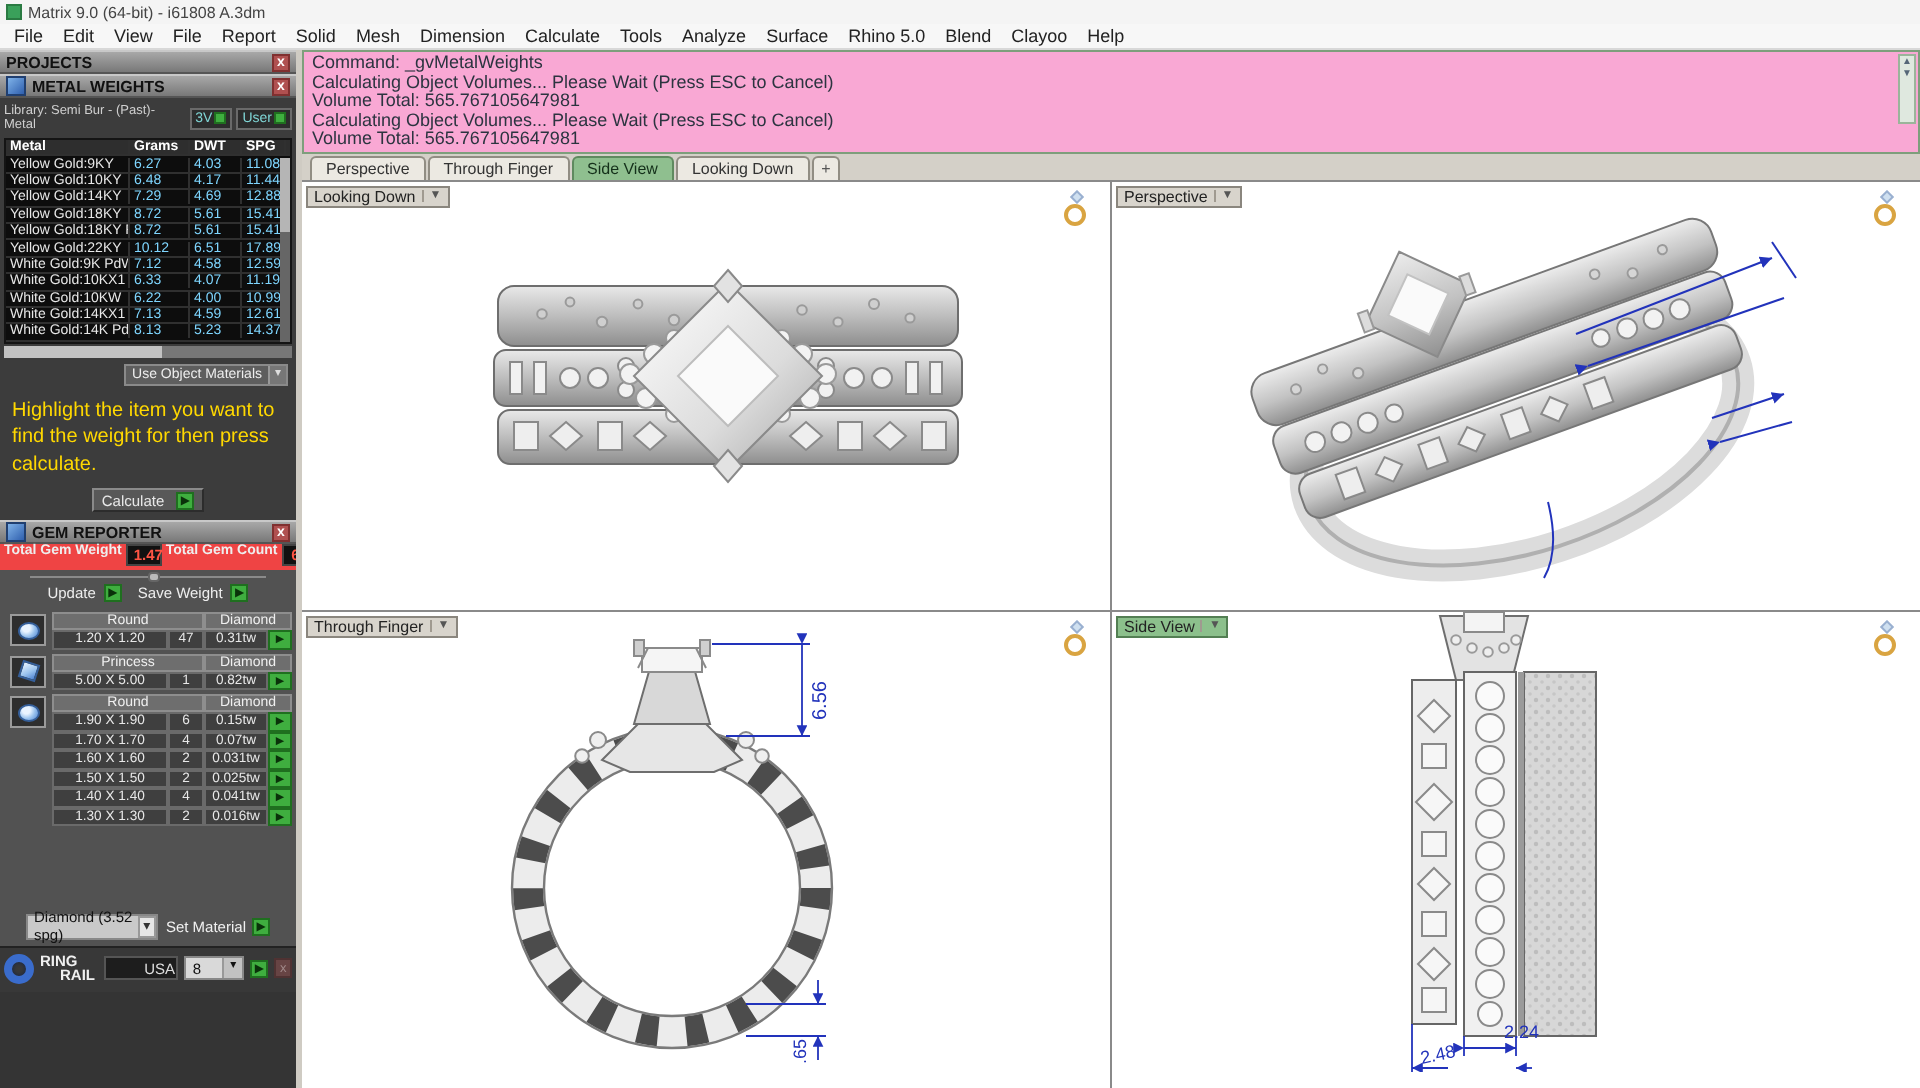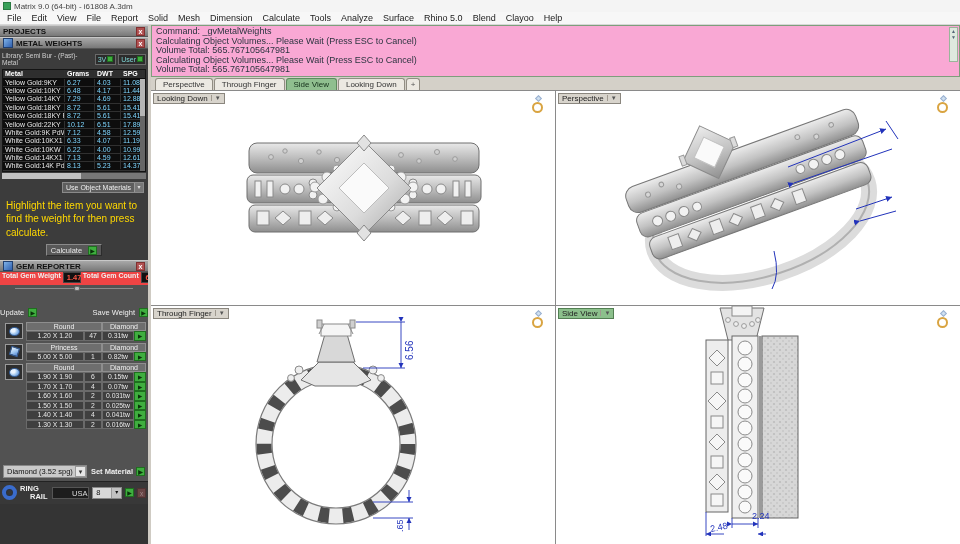--- a/index.html
+++ b/index.html
@@ -58,21 +58,21 @@
   .totals { display:flex; align-items:flex-start; background:#ef4444; height:13px; gap:2px;
             padding:0 2px; flex:0 0 auto; }
   .totals .tlab { color:#eee; font-size:7px; font-weight:bold; white-space:nowrap; }
   .totals .tval { color:#ff5544; font-size:7.5px; font-weight:bold; background:#111;
                   border:1px solid #444; padding:0 3px; min-width:18px; text-align:center; }
   .grbody { background:#525252; flex:1 1 auto; display:flex; flex-direction:column; overflow:hidden; }
   .splitter { height:6px; display:flex; justify-content:center; align-items:center; flex:0 0 auto; }
   .splitter .bar { width:80%; height:1px; background:#8a8a8a; position:relative; }
   .splitter .knob { position:absolute; left:50%; top:-2px; width:6px; height:5px; background:#bbb;
                     border:1px solid #666; border-radius:2px; }
-  .actions { display:flex; justify-content:space-between; gap:8px; padding:1px 0 3px; flex:0 0 auto;margin-top:16px; }
+  .actions { display:flex; justify-content:center; gap:8px; padding:1px 0 3px; flex:0 0 auto; }
   .actbtn { display:flex; align-items:center; gap:4px; color:#eee; font-size:7.5px;
             background:transparent; border:none; }
   .ggroup { display:flex; margin:2px 2px 0; flex:0 0 auto; }
   .gicol { width:24px; display:flex; justify-content:center; align-items:flex-start; padding-top:1px; }
   .gembox { width:18px; height:16px; background:#2e2e2e; border:1px solid #9a9a9a;
             display:flex; align-items:center; justify-content:center; }
   .gem-round { width:11px; height:9px; border-radius:50%;
                background:radial-gradient(circle at 35% 30%, #eaf4ff 0 25%, #9cc4ee 55%, #4a7fd0 100%);
                border:1px solid #355f9a; }
   .gem-princess { width:9px; height:9px; transform:rotate(18deg);
@@ -80,27 +80,27 @@
                border:1px solid #355f9a; }
   .gtable { flex:1; }
   .ghead { display:grid; grid-template-columns:76px 44px; }
   .ghead div { background:#6e6e6e; border:1px solid #8e8e8e; color:#f0f0f0; font-size:7px;
                text-align:center; height:9px; line-height:8px; }
   .grow { display:grid; grid-template-columns:58px 18px 32px 12px; }
   .grow div { background:#3f3f3f; border:1px solid #6a6a6a; color:#e8e8e8; font-size:6.8px;
               text-align:center; height:9.5px; line-height:8.5px; white-space:nowrap; overflow:hidden;}
   .grow .gbtn { background:#3fae3f; border:1px solid #1f6f1f; color:#0a320a; font-size:5.5px; }
   .gfill { flex:1 1 auto; }
-  .matrow { display:flex; align-items:center; gap:4px; padding:3px 3px; flex:0 0 auto; }
+  .matrow { display:flex; align-items:center; gap:4px; padding:3px 13px; flex:0 0 auto; }
   .matsel { flex:1; display:flex; align-items:center; background:#c9c9c9; border:1px solid #888;
             height:13px; font-size:7.5px; color:#111; padding-left:3px; }
   .matsel .sp { flex:1; }
   .matsel .dd { width:11px; height:11px; background:#e6e6e6; border:1px solid #999; font-size:7px;
                 text-align:center; line-height:10px; color:#333; }
-  .setmat { color:#f0f0f0; font-size:7.5px; white-space:nowrap; display:flex; gap:3px; align-items:flex-start;font-weight:bold; }
+  .setmat { color:#f0f0f0; font-size:7.5px; white-space:nowrap; display:flex; gap:3px; align-items:flex-start; }
   
   .ringrail { background:#383838; border-top:1px solid #222; padding:3px 2px 4px; display:flex;
               align-items:center; gap:3px; flex:0 0 auto; }
   .ringicon { width:15px; height:15px; border-radius:50%; border:4px solid #3a6ccc;
               background:#383838; box-shadow:inset 0 0 2px #12244a; flex:0 0 auto; }
   .rrtext { width:34px; line-height:1; }
   .rrtext .l1 { color:#f0f0f0; font-size:7.5px; font-weight:bold; }
   .rrtext .l2 { color:#f0f0f0; font-size:7.5px; font-weight:bold; padding-left:10px; }
   .usabox { width:40px; height:12px; background:#1d1d1d; border:1px solid #555; color:#ddd;
             font-size:7.5px; padding-left:19px; line-height:11px; }

